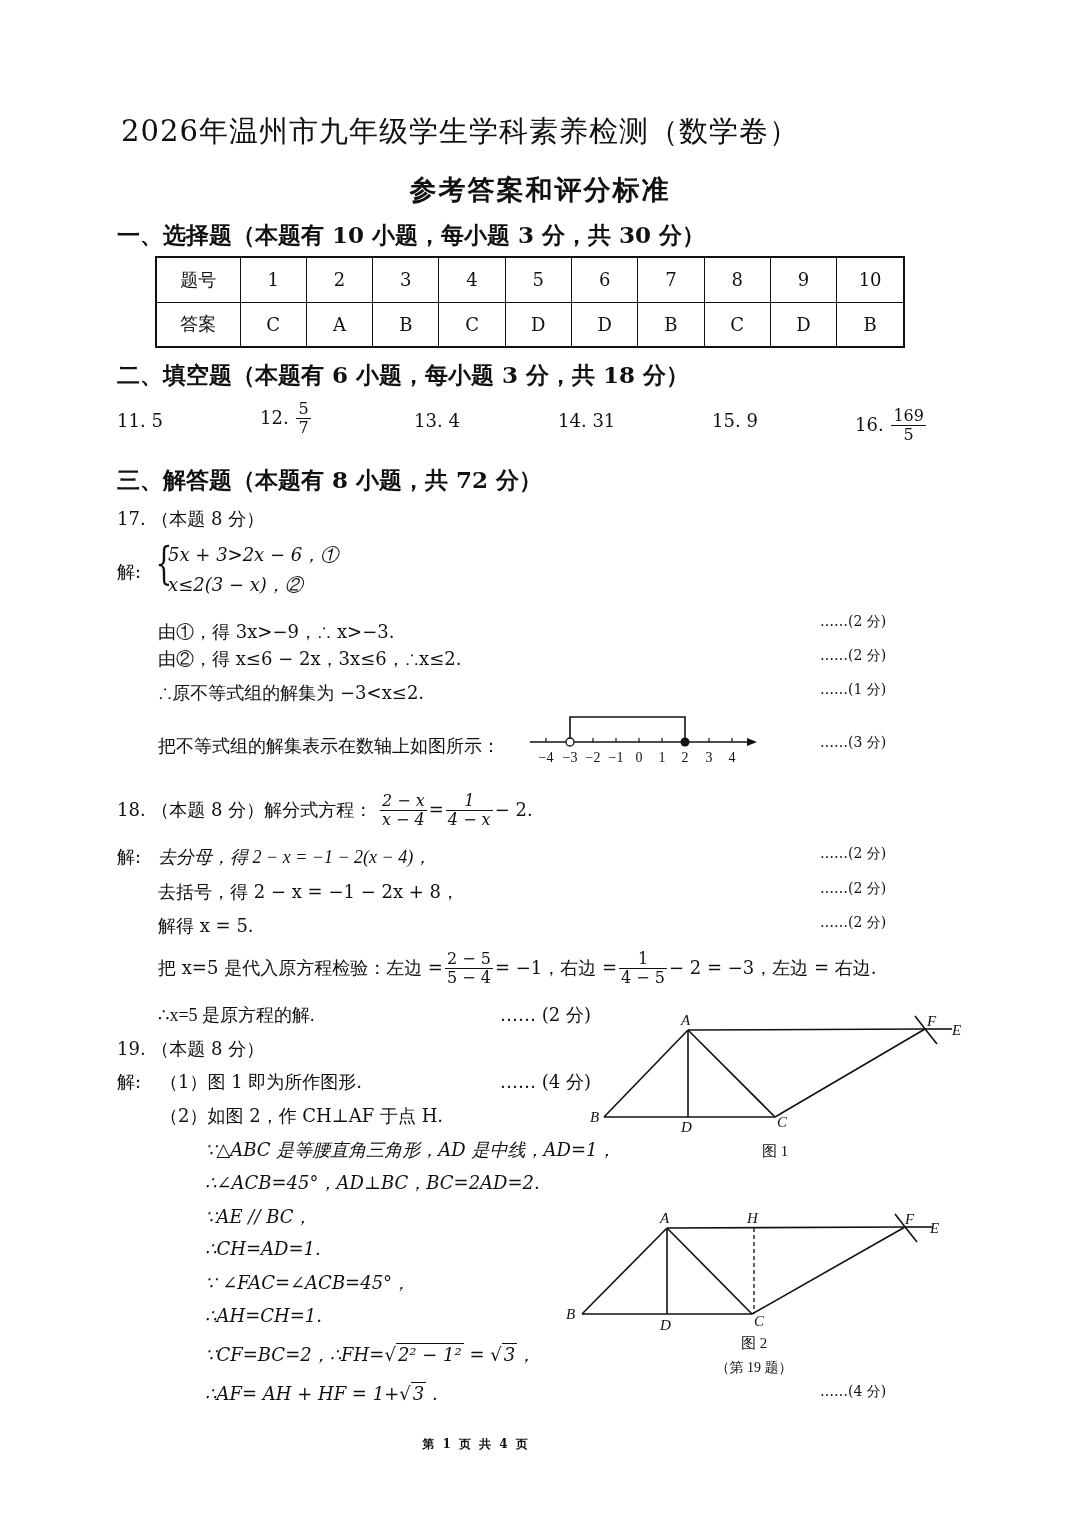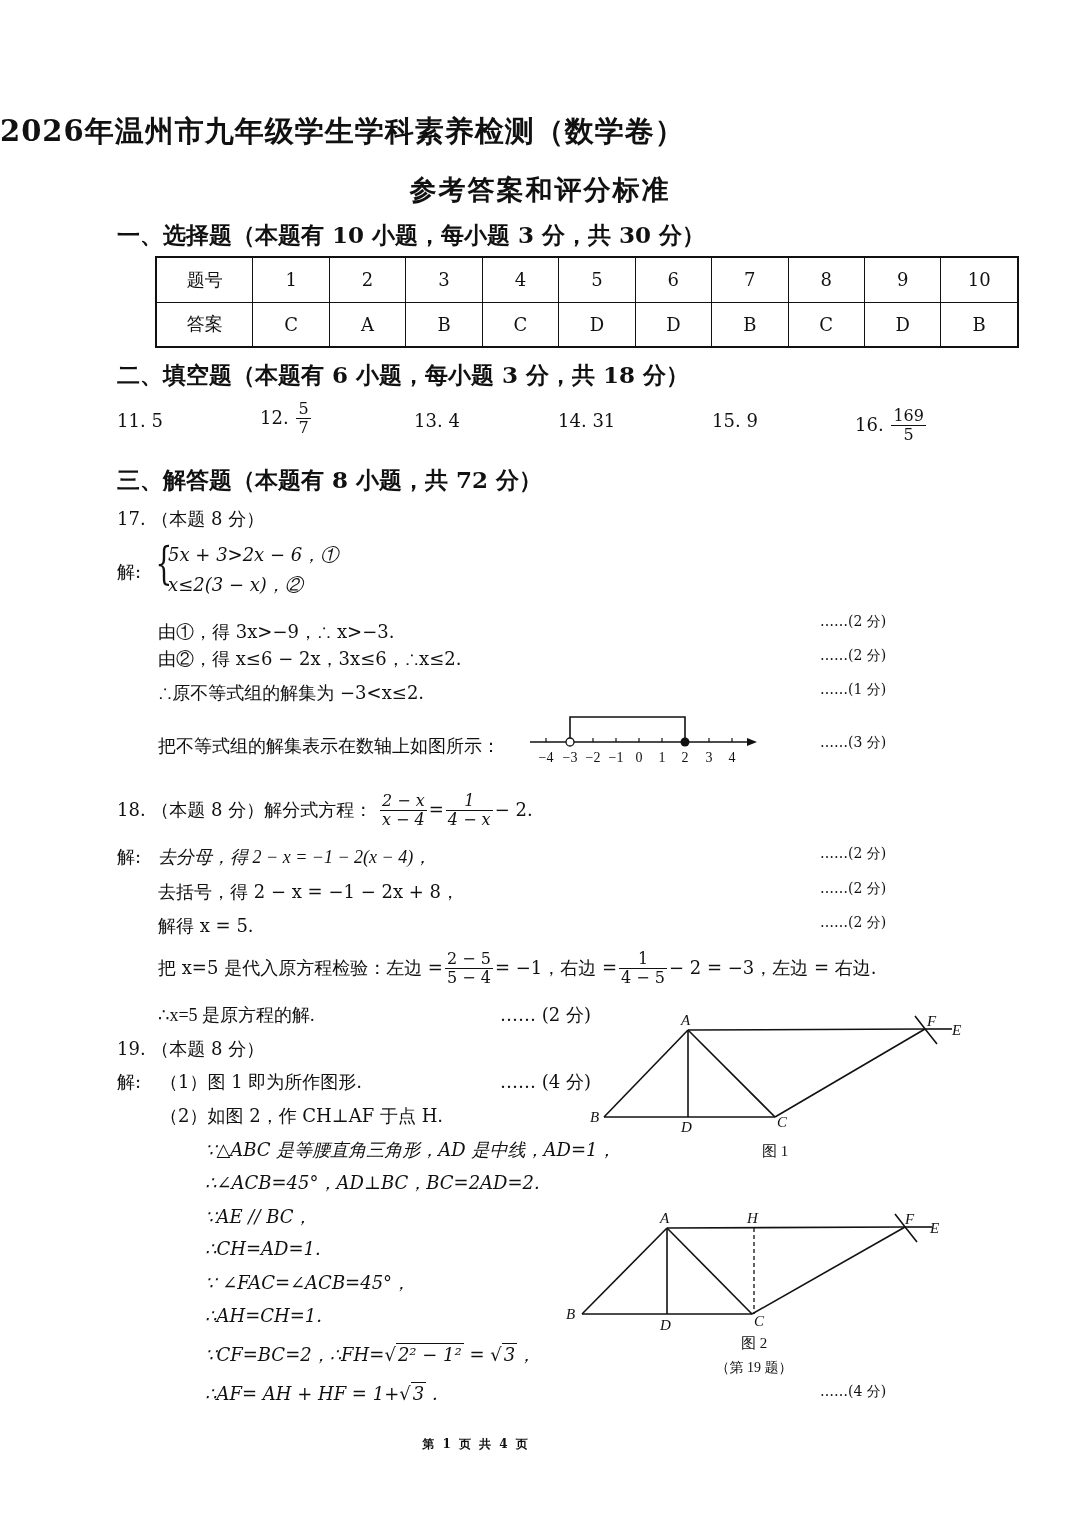--- a/index.html
+++ b/index.html
@@ -1,24 +1,24 @@
 <!DOCTYPE html>
 <html><head>
 <meta charset="utf-8">
 <style>
   html, body { margin:0; padding:0; background:#ffffff; }
   body { width:1080px; height:1526px; position:relative; overflow:hidden;
          font-family:"DejaVu Serif","Liberation Serif",serif; color:#111; }
   .abs { position:absolute; white-space:nowrap; }
-  .title { left:0; width:920px; top:112px; font-size:29px; font-weight:bold; letter-spacing:1px; }
+  .title { left:0; width:920px; text-align:center; top:112px; font-size:29px; font-weight:normal; letter-spacing:1px; }
   .subtitle { left:0; width:1080px; text-align:center; top:172px; font-size:27px; font-weight:bold; letter-spacing:2px; }
   .sec { font-size:23px; font-weight:bold; left:117px; }
   .txt { font-size:18px; }
   .it { font-style:italic; }
-  table.ans { position:absolute; left:155px; top:256px; width:864px; height:92px; border-collapse:collapse; border:2px solid #111; }
+  table.ans { position:absolute; left:155px; top:256px; width:750px; height:92px; border-collapse:collapse; border:2px solid #111; }
   table.ans td { border:1.5px solid #111; text-align:center; font-size:18px; width:66px; }
   table.ans td.hd { width:84px; }
   .frac { display:inline-block; vertical-align:middle; text-align:center; font-size:16px; line-height:18px; margin:0 2px; }
   .frac .n { display:block; border-bottom:1.3px solid #111; padding:0 2px; }
   .frac .d { display:block; padding:0 2px; }
   .score { font-size:14px; left:820px; }
   .brace { font-size:44px; font-weight:100; transform:scaleX(0.6); }
   .sqrt { border-top:1.3px solid #111; padding:0 2px; }
   .footer { left:0; width:952px; text-align:center; top:1436px; font-size:12px; font-weight:bold; letter-spacing:2px; }
 </style>

